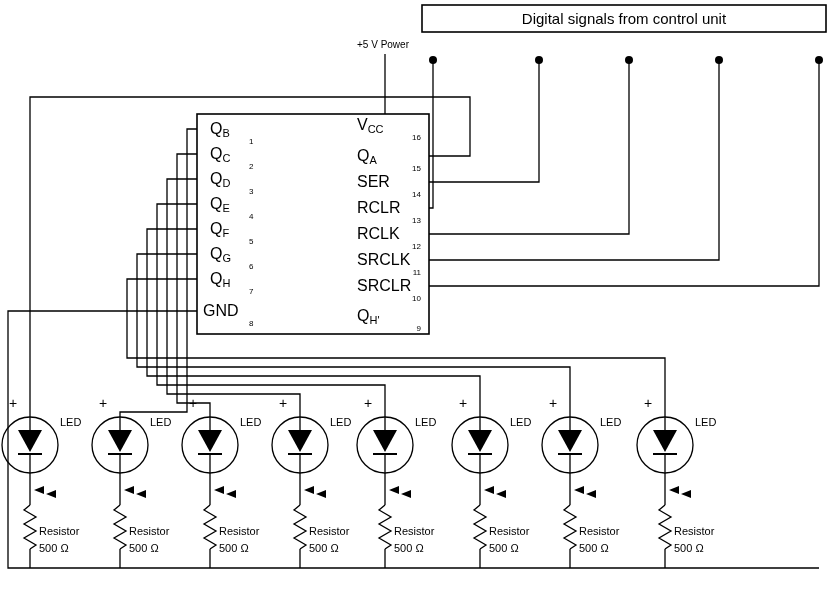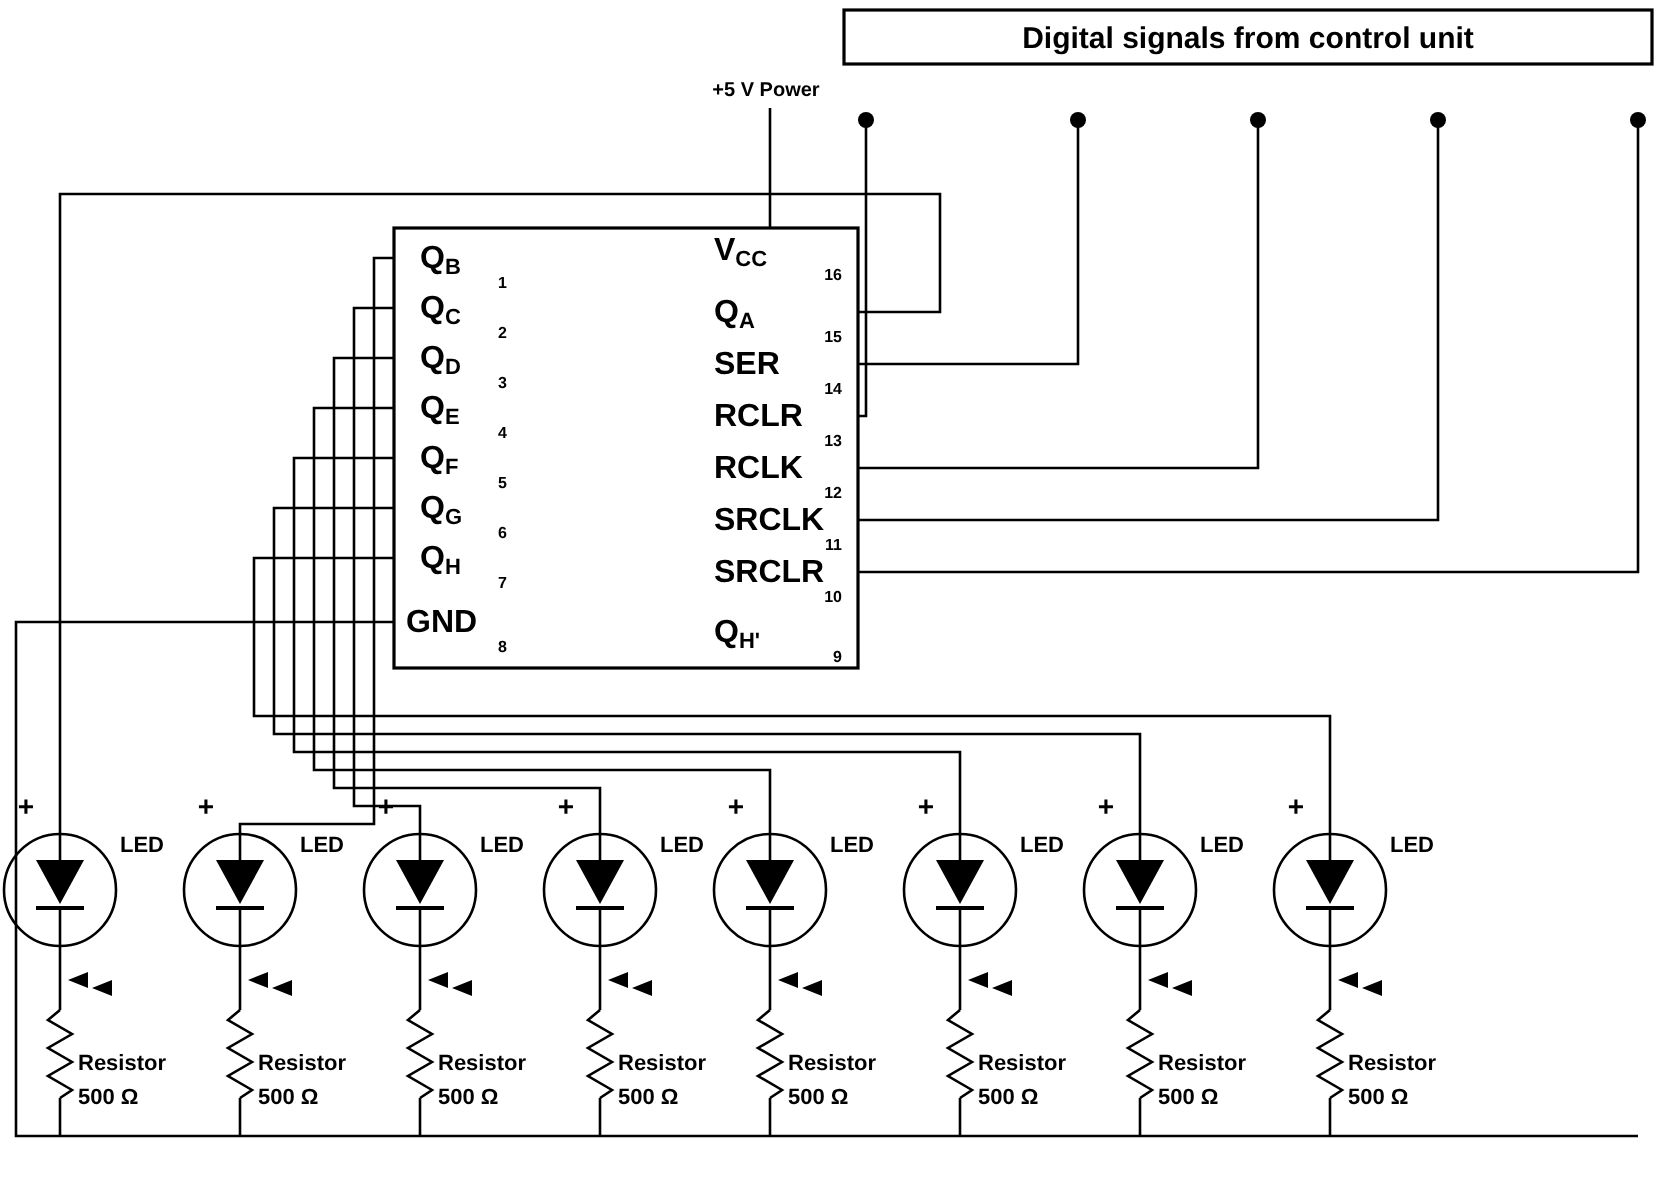--- a/index.html
+++ b/index.html
@@ -1,17 +1,17 @@
 <!DOCTYPE html>
 <html><head>
 <meta charset="utf-8">
 <style>
   html,body{margin:0;padding:0;background:#ffffff;}
   .canvas{position:relative;width:829px;height:596px;background:#ffffff;overflow:hidden;
-          font-family:"Liberation Sans", sans-serif;font-weight:bold;}
+          font-family:"Liberation Sans", sans-serif;}
   svg{display:block;}
   svg text{font-family:"Liberation Sans", sans-serif;fill:#000;}
   .w{stroke:#000;stroke-width:1.3;fill:none;}
   .w2{stroke:#000;stroke-width:2;fill:none;}
   .box{stroke:#000;stroke-width:1.6;fill:none;}
   .f{fill:#000;stroke:none;}
   .t8{font-size:8px;}
   .t10{font-size:10px;}
   .t11{font-size:11px;}
   .t14{font-size:14px;}

